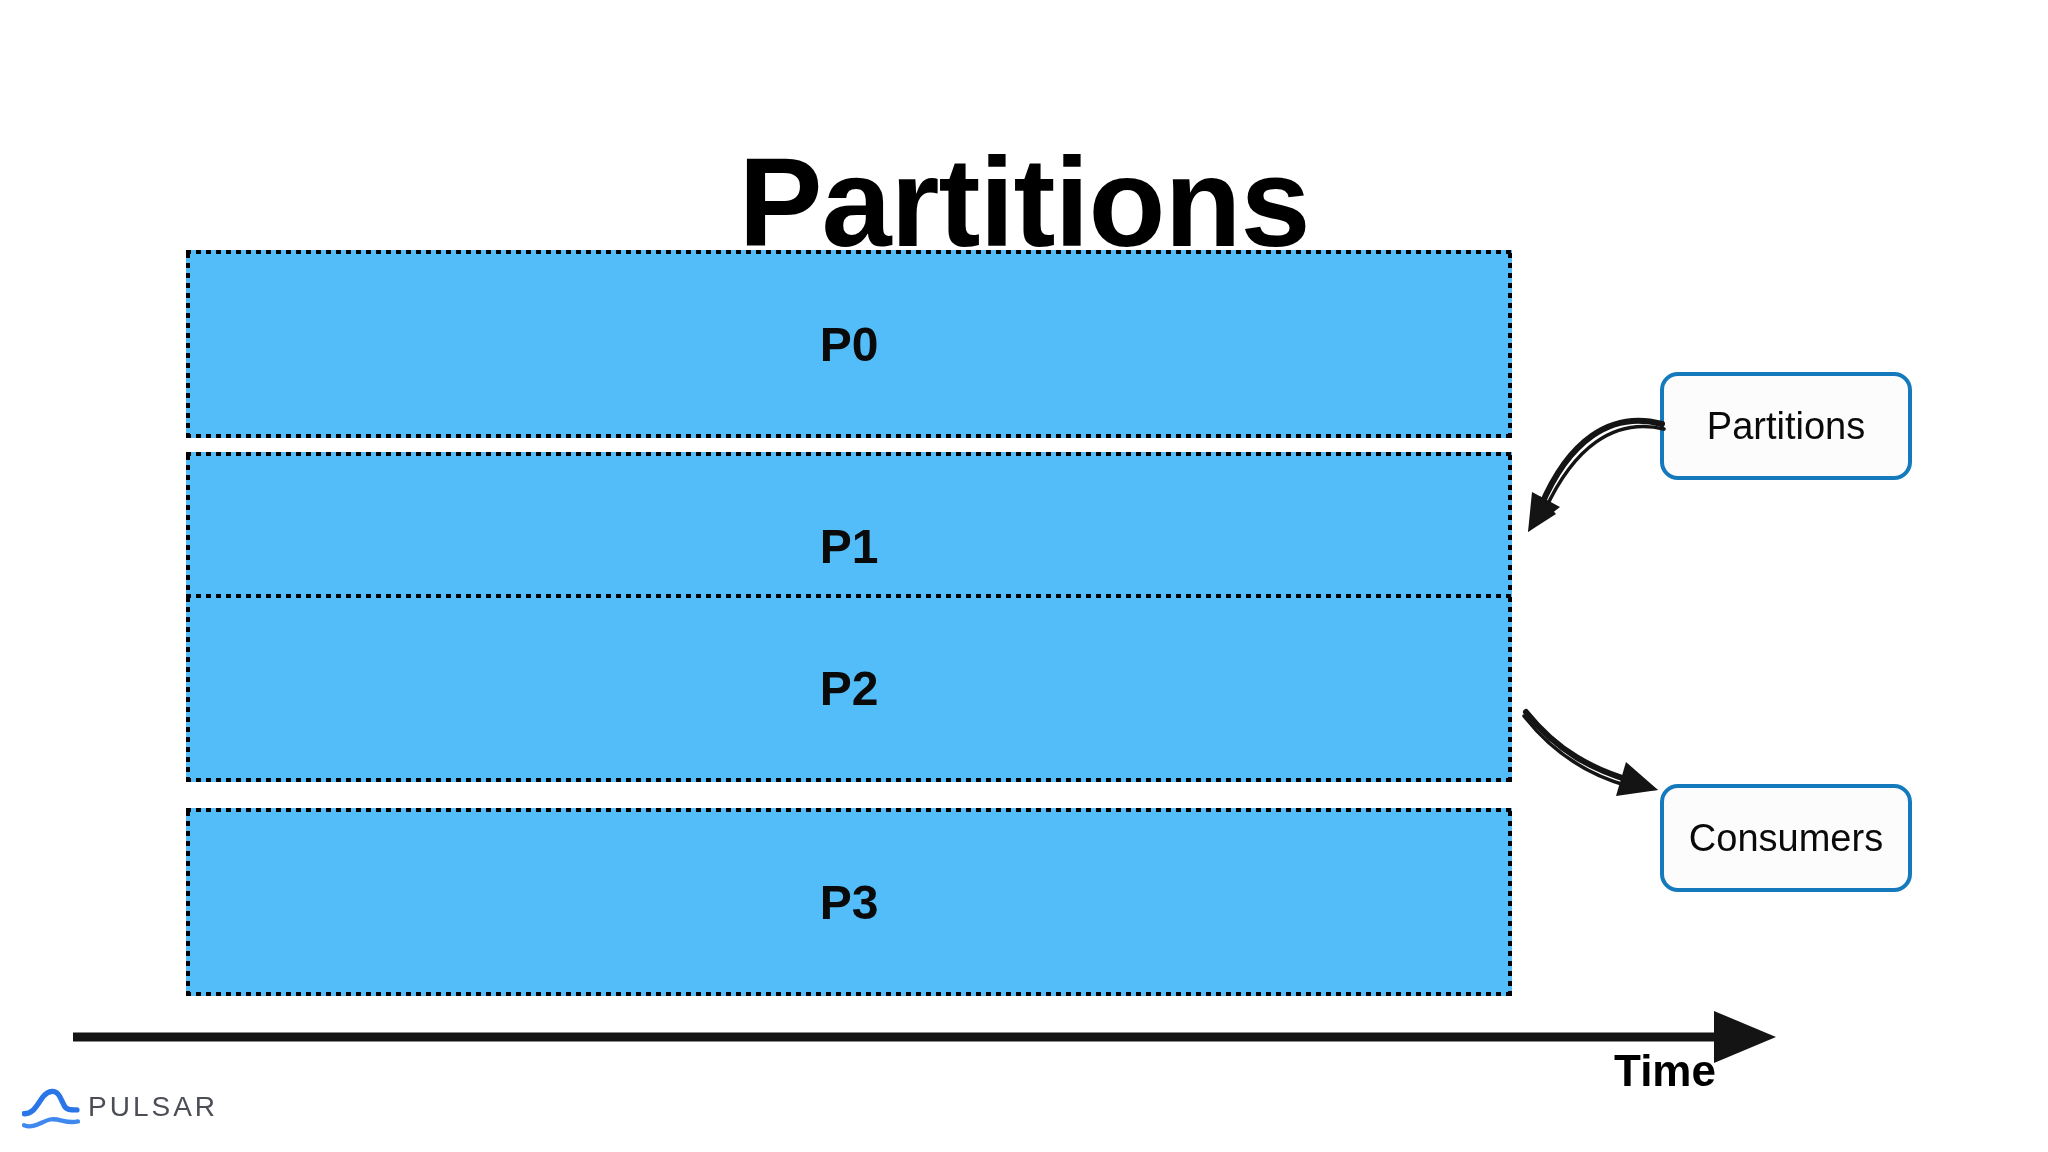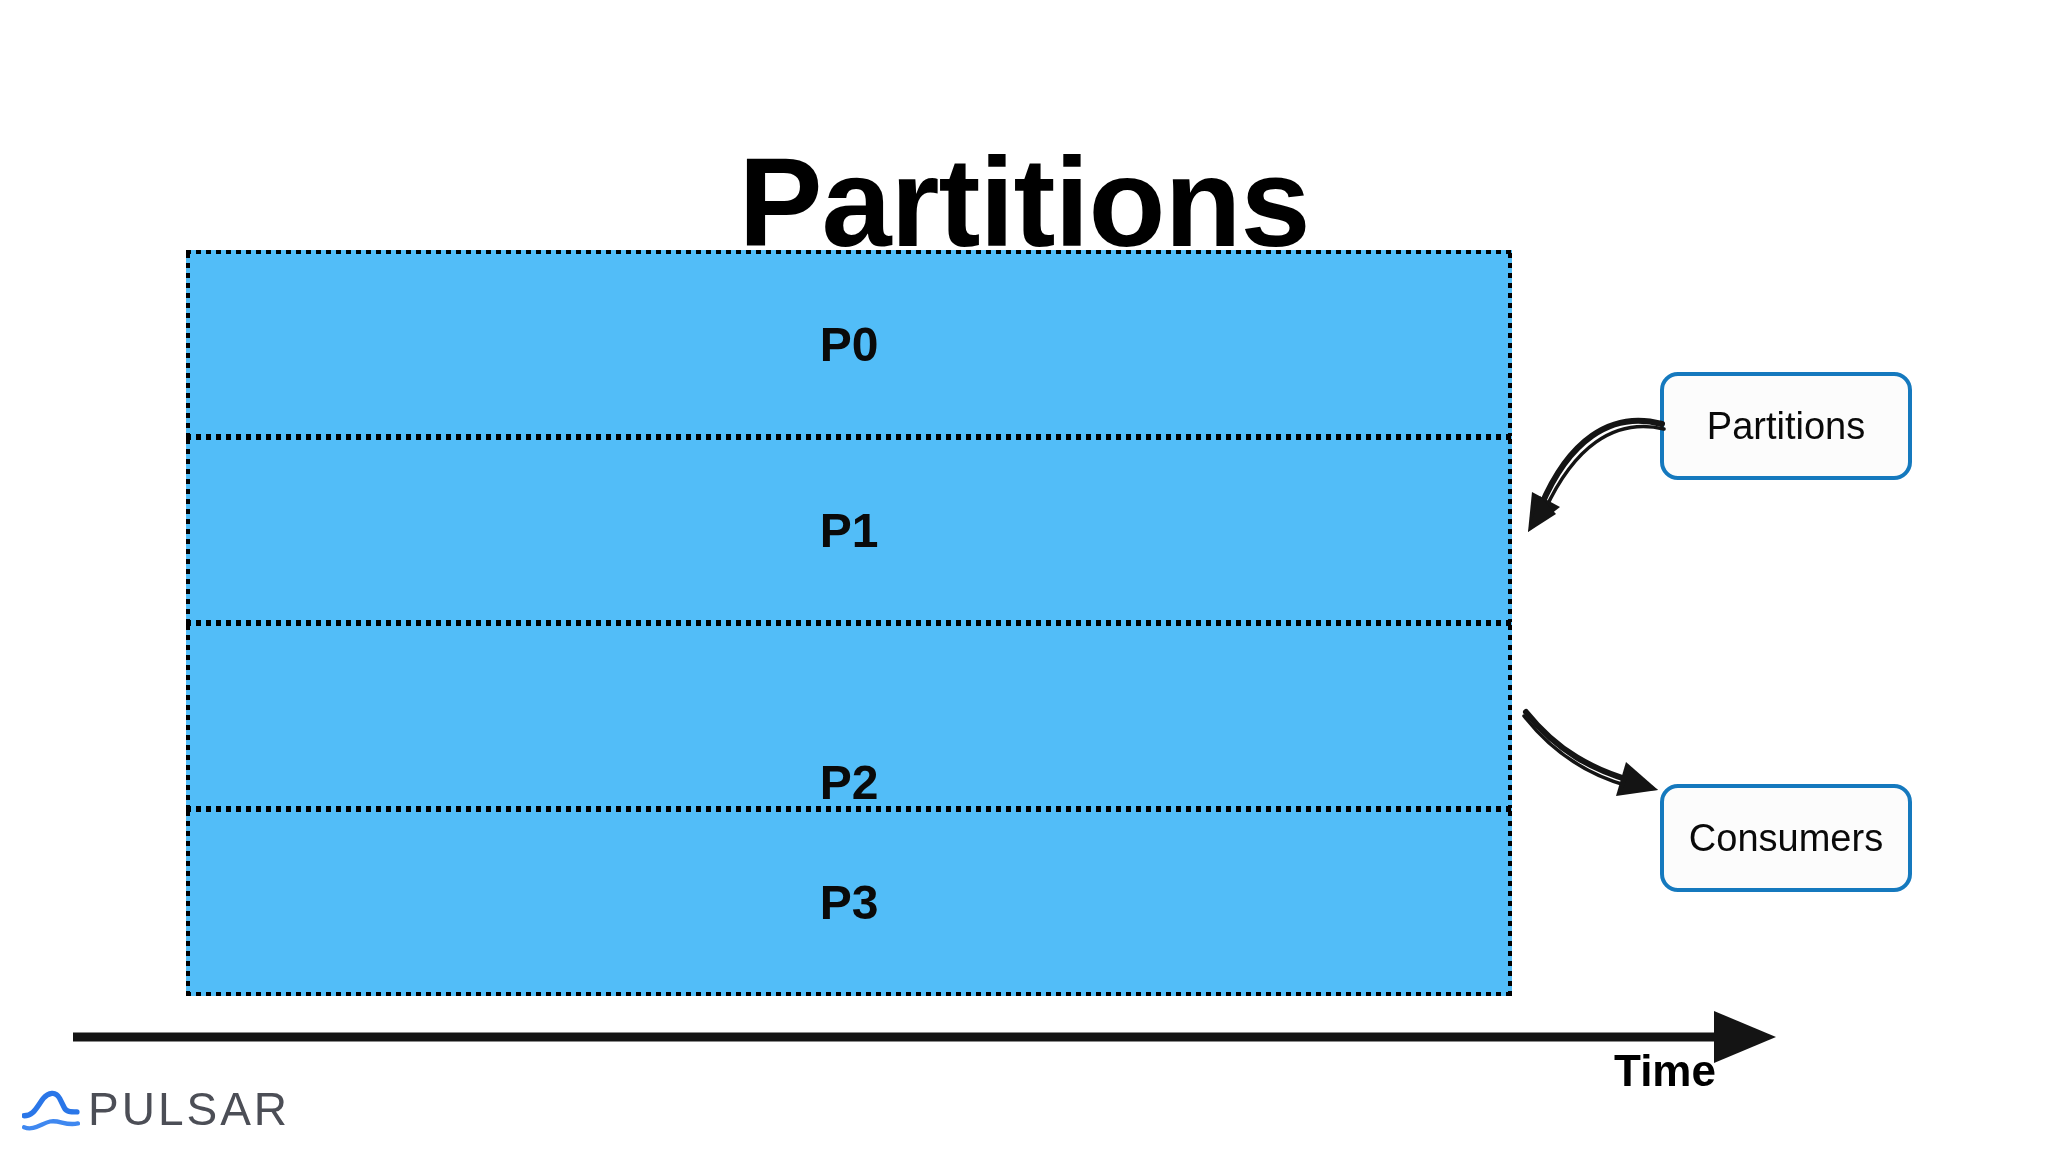--- a/index.html
+++ b/index.html
@@ -41,22 +41,22 @@
       repeating-linear-gradient(0deg,  var(--partition-border) 0 5px, transparent 5px 10px);
     background-size:100% 4px,100% 4px,4px 100%,4px 100%;
     background-position:0 0,0 100%,0 0,100% 0;
     background-repeat:no-repeat;
     display:flex;align-items:center;justify-content:center;
   }
   .partition .partition-label{
     font-size:48px;font-weight:bold;color:var(--label-text);
   }
   #partition-0{top:250px;}
-  #partition-1{top:436px;text-align:right;}
-  #partition-2{top:622px;align-items:flex-end;}
+  #partition-1{top:452px;text-align:right;}
+  #partition-2{top:594px;}
   #partition-3{top:808px;}
 
   .side-box{
     position:absolute;left:1660px;width:252px;height:108px;
     border:4px solid var(--box-border);
     border-radius:18px;
     background:var(--box-fill);
     display:flex;align-items:center;justify-content:center;
     box-sizing:border-box;
   }
@@ -72,21 +72,21 @@
     position:absolute;left:1565px;top:1046px;width:200px;
     text-align:center;
     font-size:44px;font-weight:bold;color:var(--title-text);
   }
 
   .logo{
     position:absolute;left:22px;top:1082px;
     display:flex;align-items:center;gap:8px;
   }
   .logo .logo-text{
-    font-size:46px;color:var(--logo-text);
+    font-size:28px;color:var(--logo-text);
     letter-spacing:3px;font-weight:normal;
   }
 </style>
 </head>
 <body>
 
 <div class="stage">
 
   <h1 class="slide-title">Partitions</h1>
 

